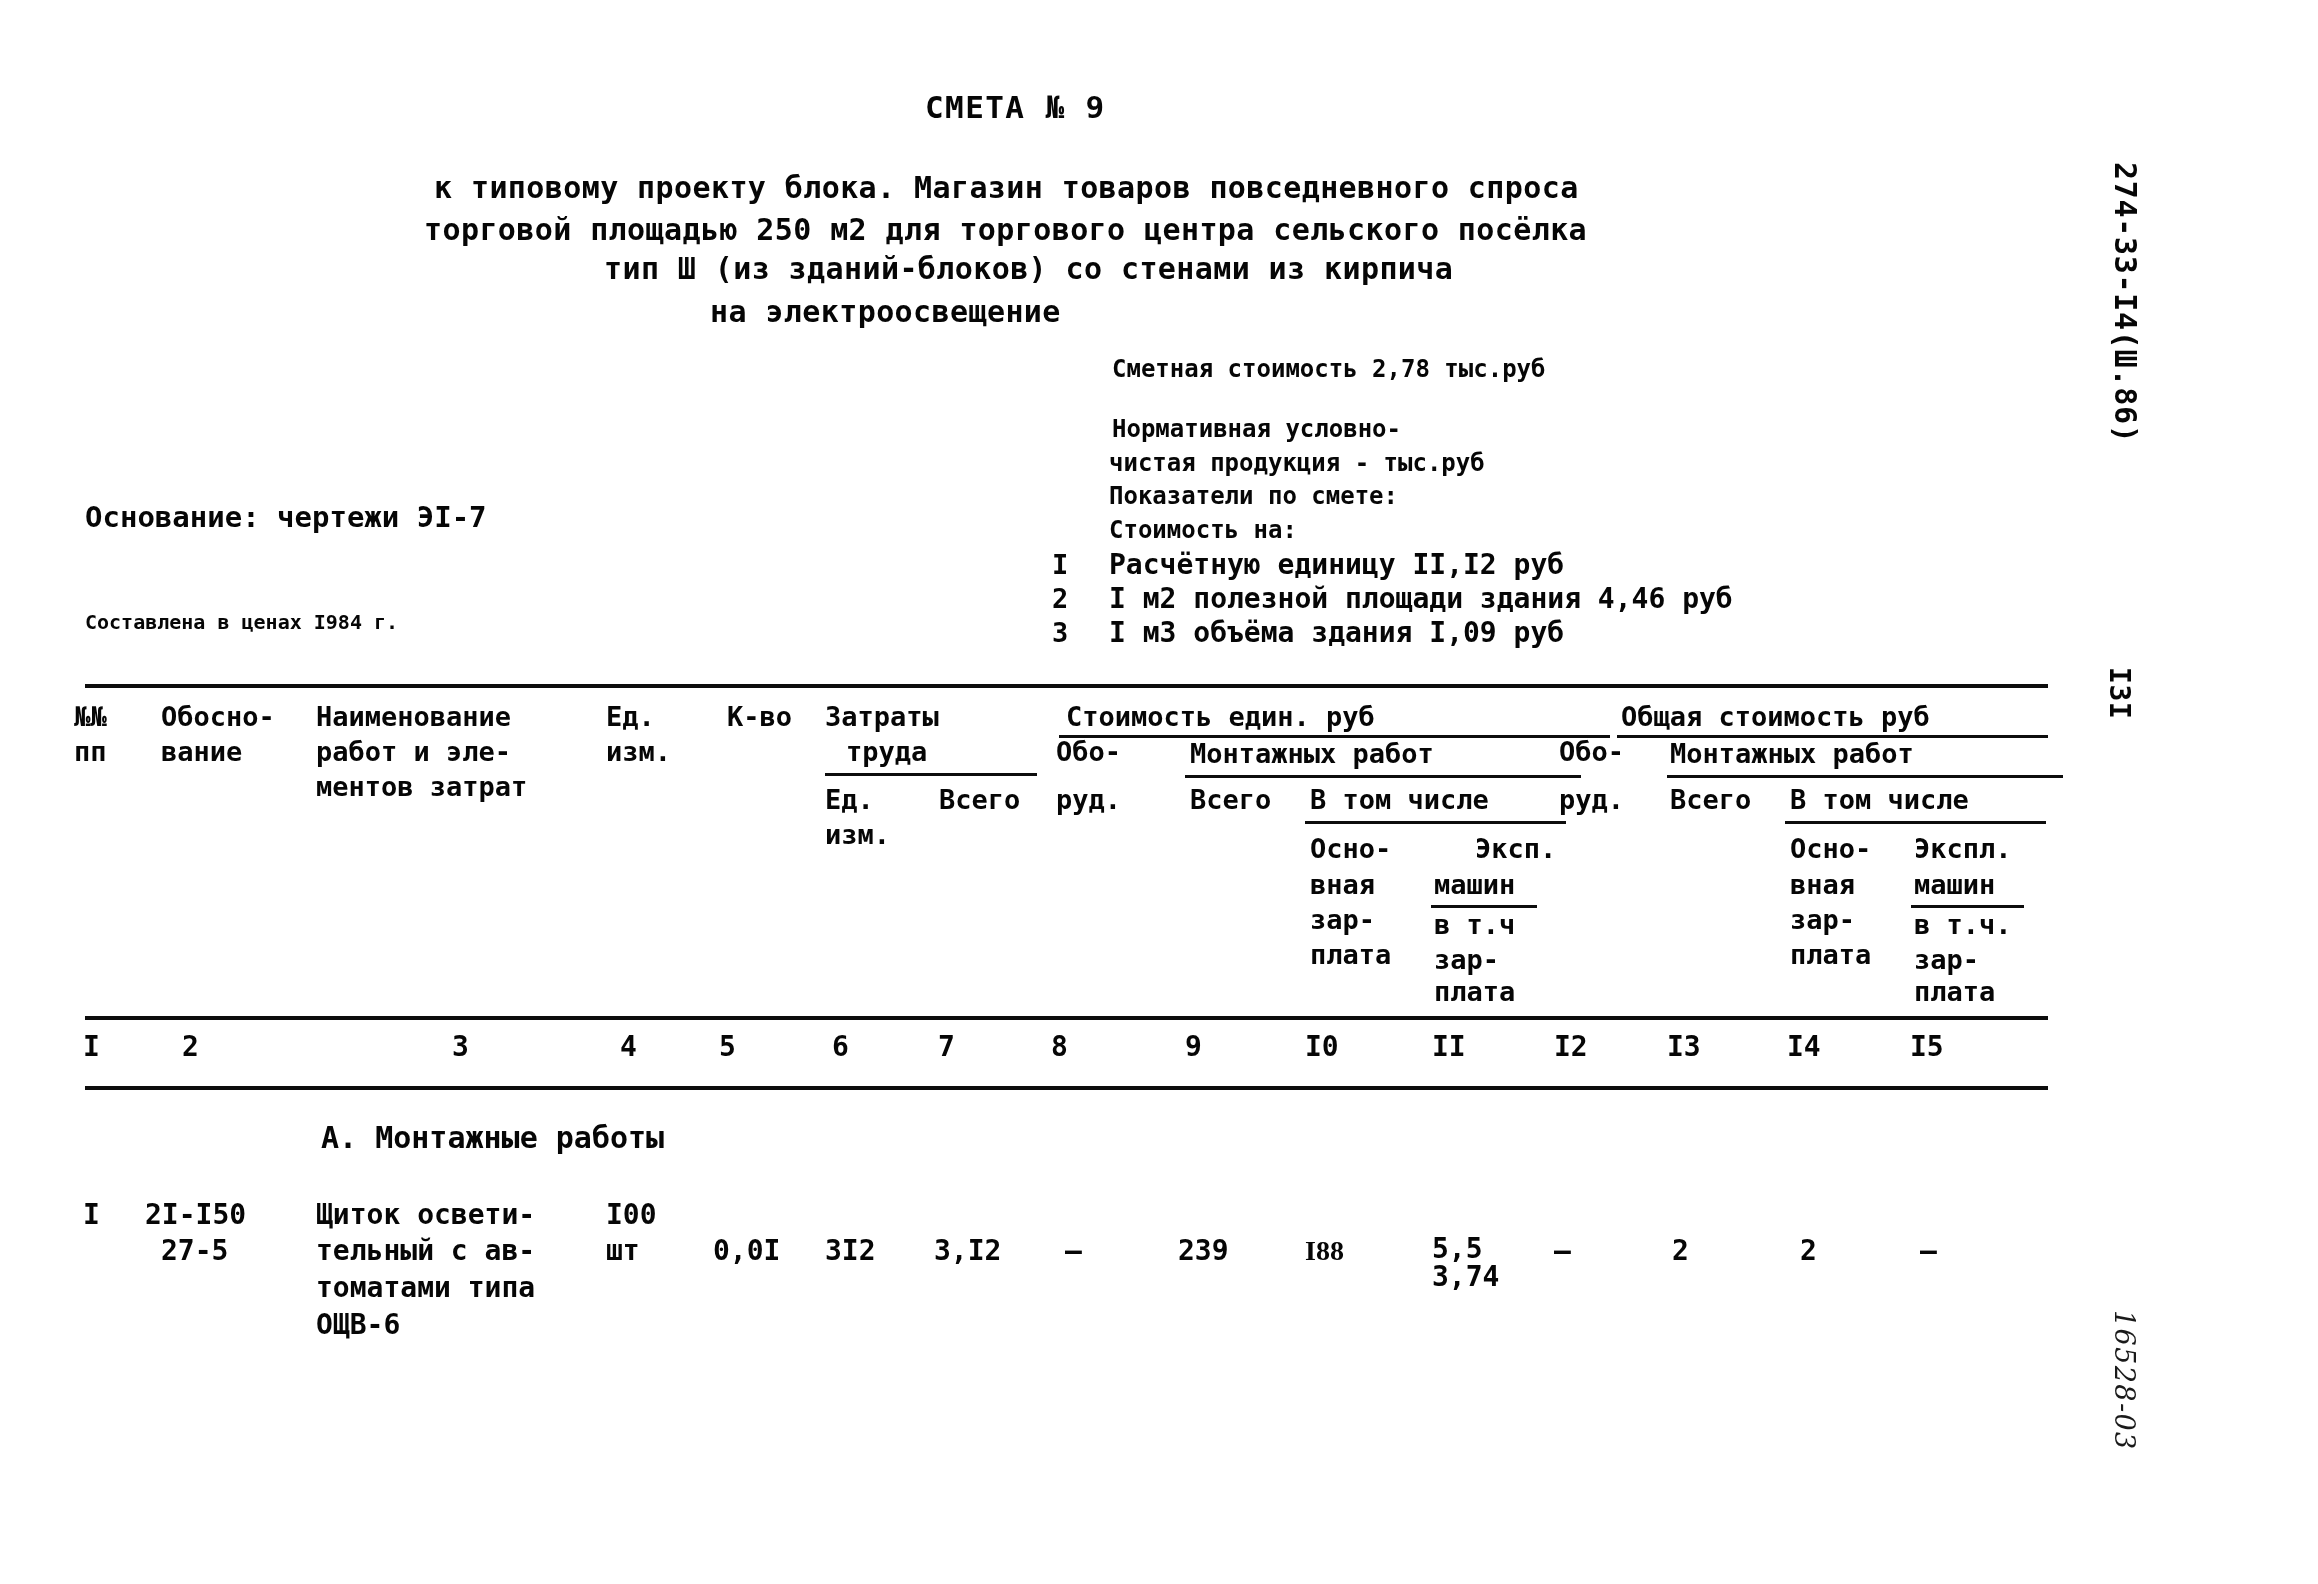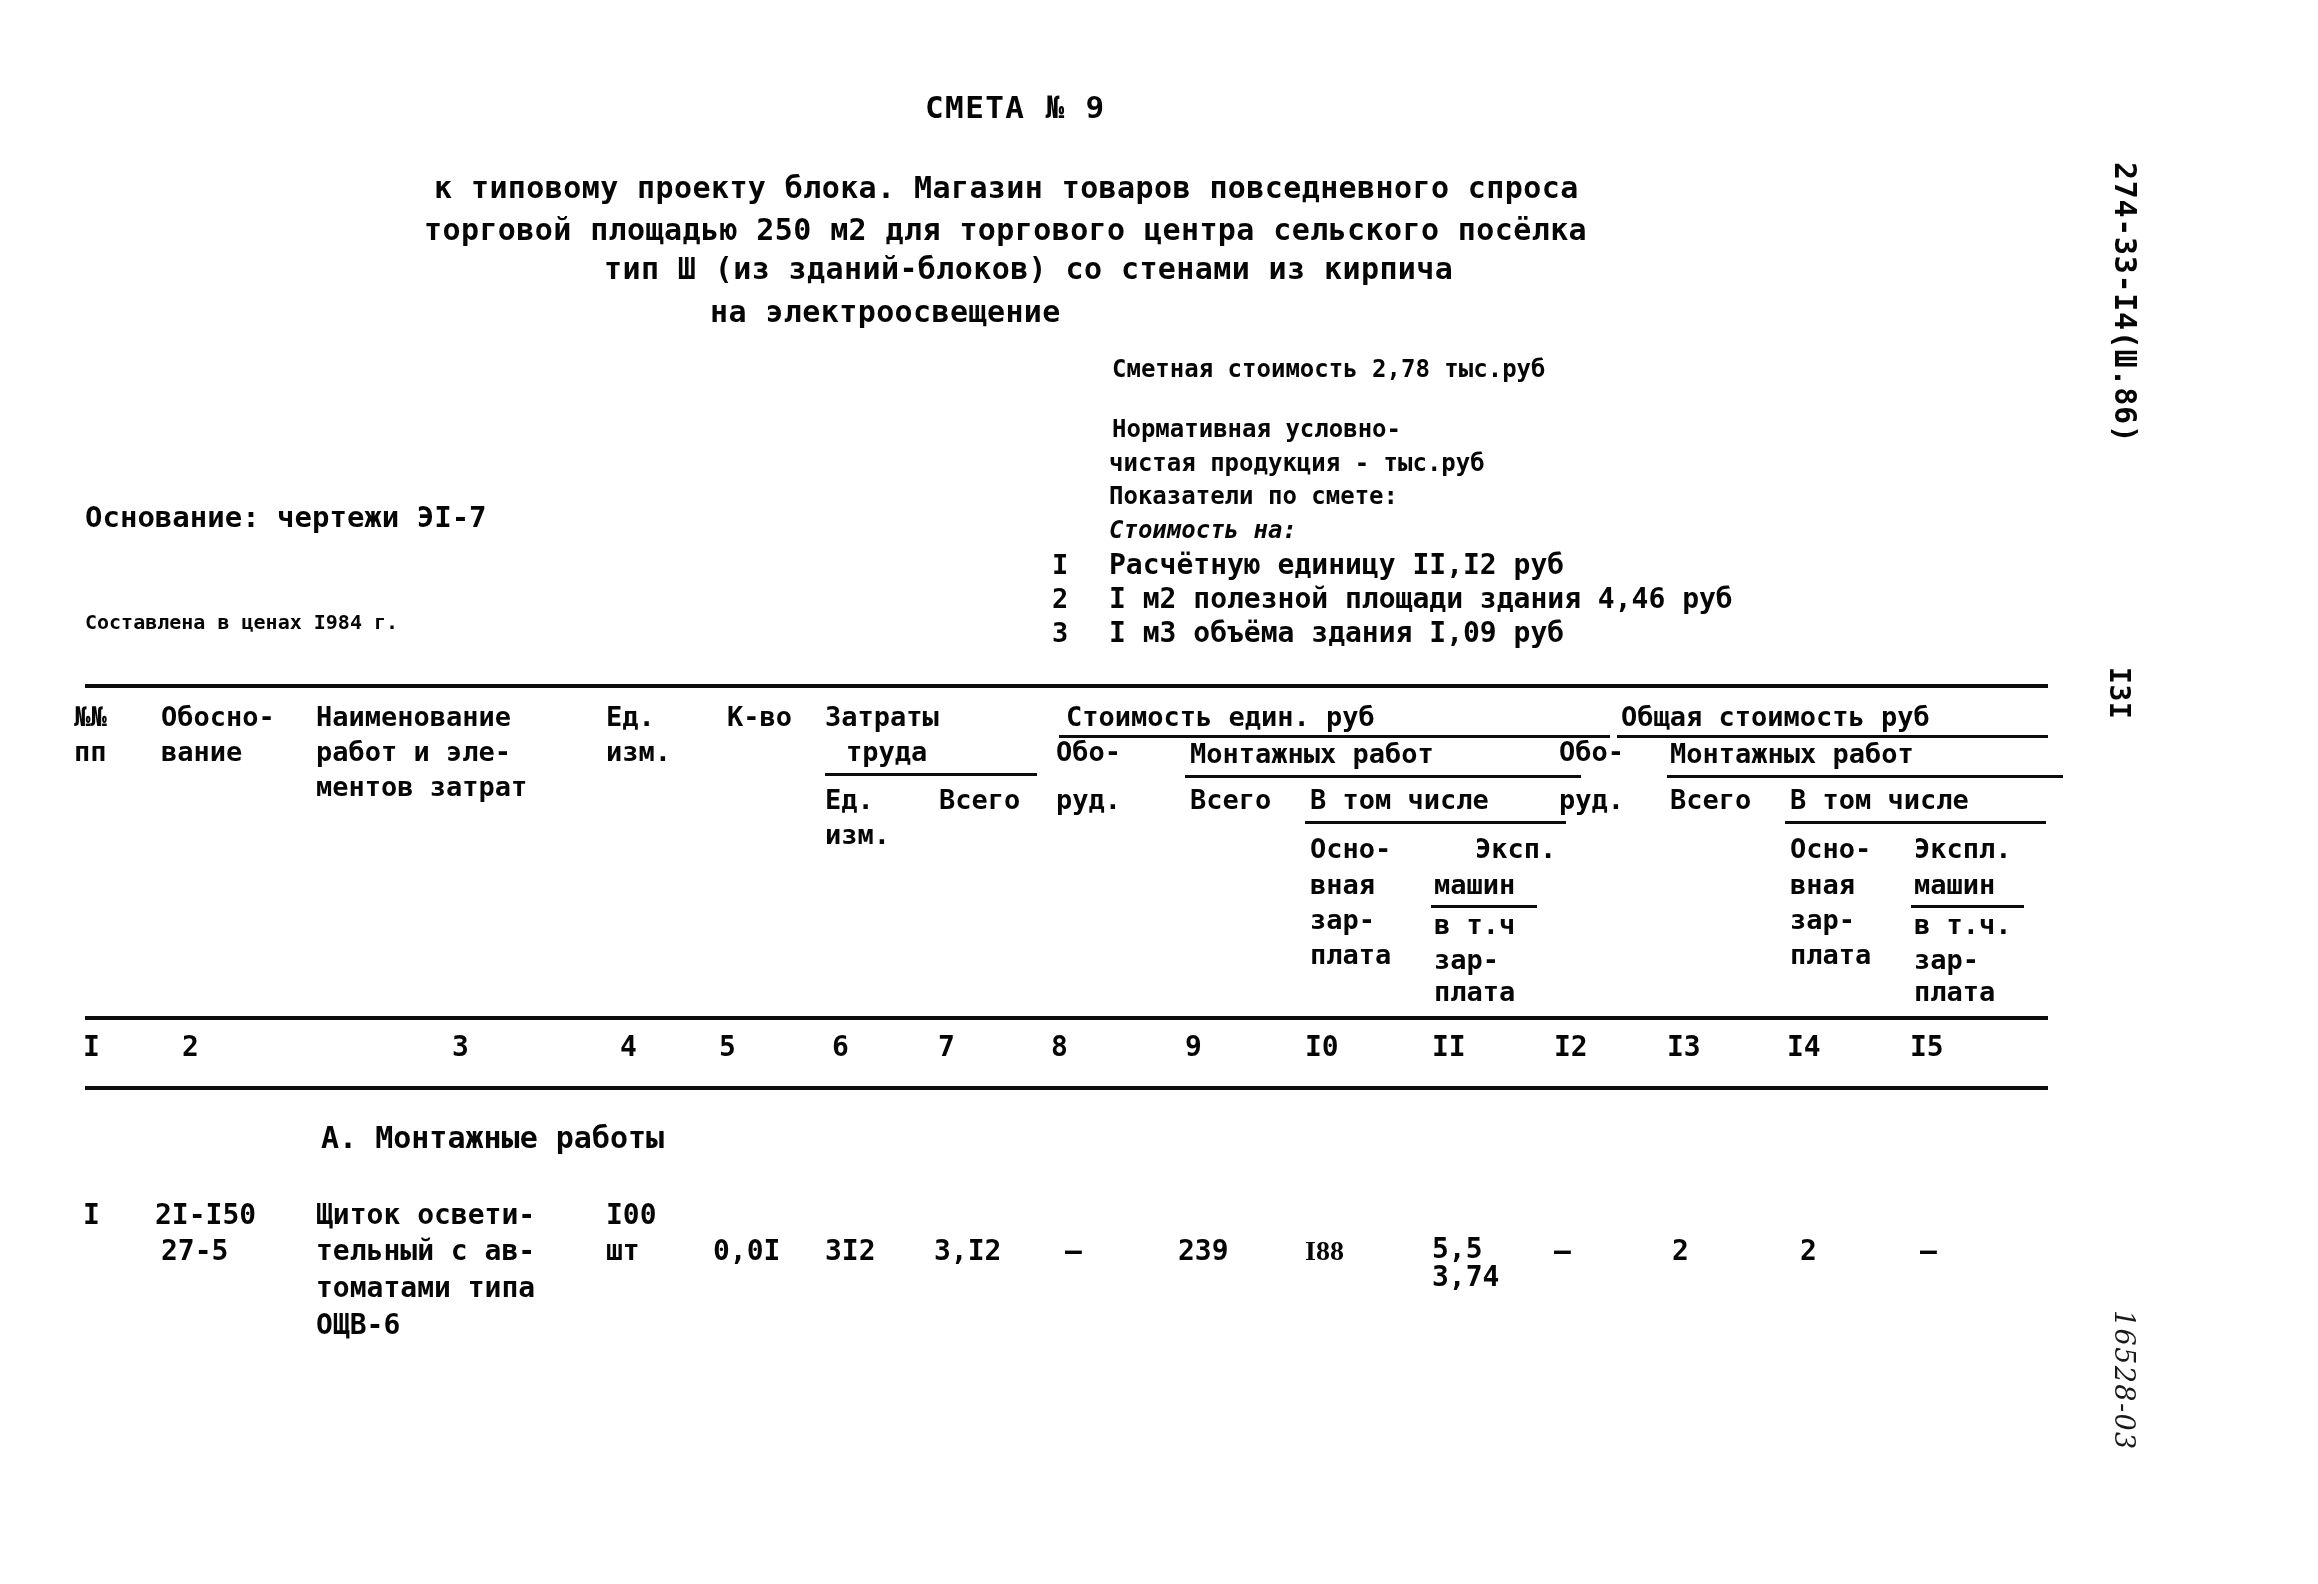--- a/index.html
+++ b/index.html
@@ -43,21 +43,21 @@
   #title-l4 { left: 710px; top: 297px; }
 
   
   .sum {
     font-size: 24px;
   }
   #sum-1 { left: 1112px; top: 357px; }
   #sum-2 { left: 1112px; top: 417px; }
   #sum-3 { left: 1109px; top: 451px; }
   #sum-4 { left: 1109px; top: 484px; }
-  #sum-5 { left: 1109px; top: 518px; font-style: italic; }
+  #sum-5 { left: 1109px; top: 518px; }
 
   .idx {
     font-size: 27px;
     left: 1052px;
   }
   #idx-1 { top: 551px; }
   #idx-2 { top: 585px; }
   #idx-3 { top: 619px; }
   .sumrow { font-size: 28px; left: 1109px; }
   #srow-1 { top: 551px; }
@@ -237,21 +237,21 @@
   <div class="abs txt colnum" style="left:1554px; top:1033px;">I2</div>
   <div class="abs txt colnum" style="left:1667px; top:1033px;">I3</div>
   <div class="abs txt colnum" style="left:1787px; top:1033px;">I4</div>
   <div class="abs txt colnum" style="left:1910px; top:1033px;">I5</div>
 
   <div class="abs txt" style="left:321px; top:1123px; font-size:30px;">А. Монтажные работы</div>
 
   <div>
     <div class="abs txt cell" style="left:83px;  top:1201px;">I</div>
 
-    <div class="abs txt cell" style="left:155px;  top:1201px;">2I-I50</div>
+    <div class="abs txt cell" style="left:145px;  top:1201px;">2I-I50</div>
     <div class="abs txt cell" style="left:161px;  top:1237px;">27-5</div>
 
     <div class="abs txt cell" style="left:316px;  top:1201px;">Щиток освети-</div>
     <div class="abs txt cell" style="left:316px;  top:1237px;">тельный с ав-</div>
     <div class="abs txt cell" style="left:316px;  top:1274px;">томатами типа</div>
     <div class="abs txt cell" style="left:316px;  top:1311px;">ОЩВ-6</div>
 
     <div class="abs txt cell" style="left:606px;  top:1201px;">I00</div>
     <div class="abs txt cell" style="left:606px;  top:1237px;">шт</div>
 

